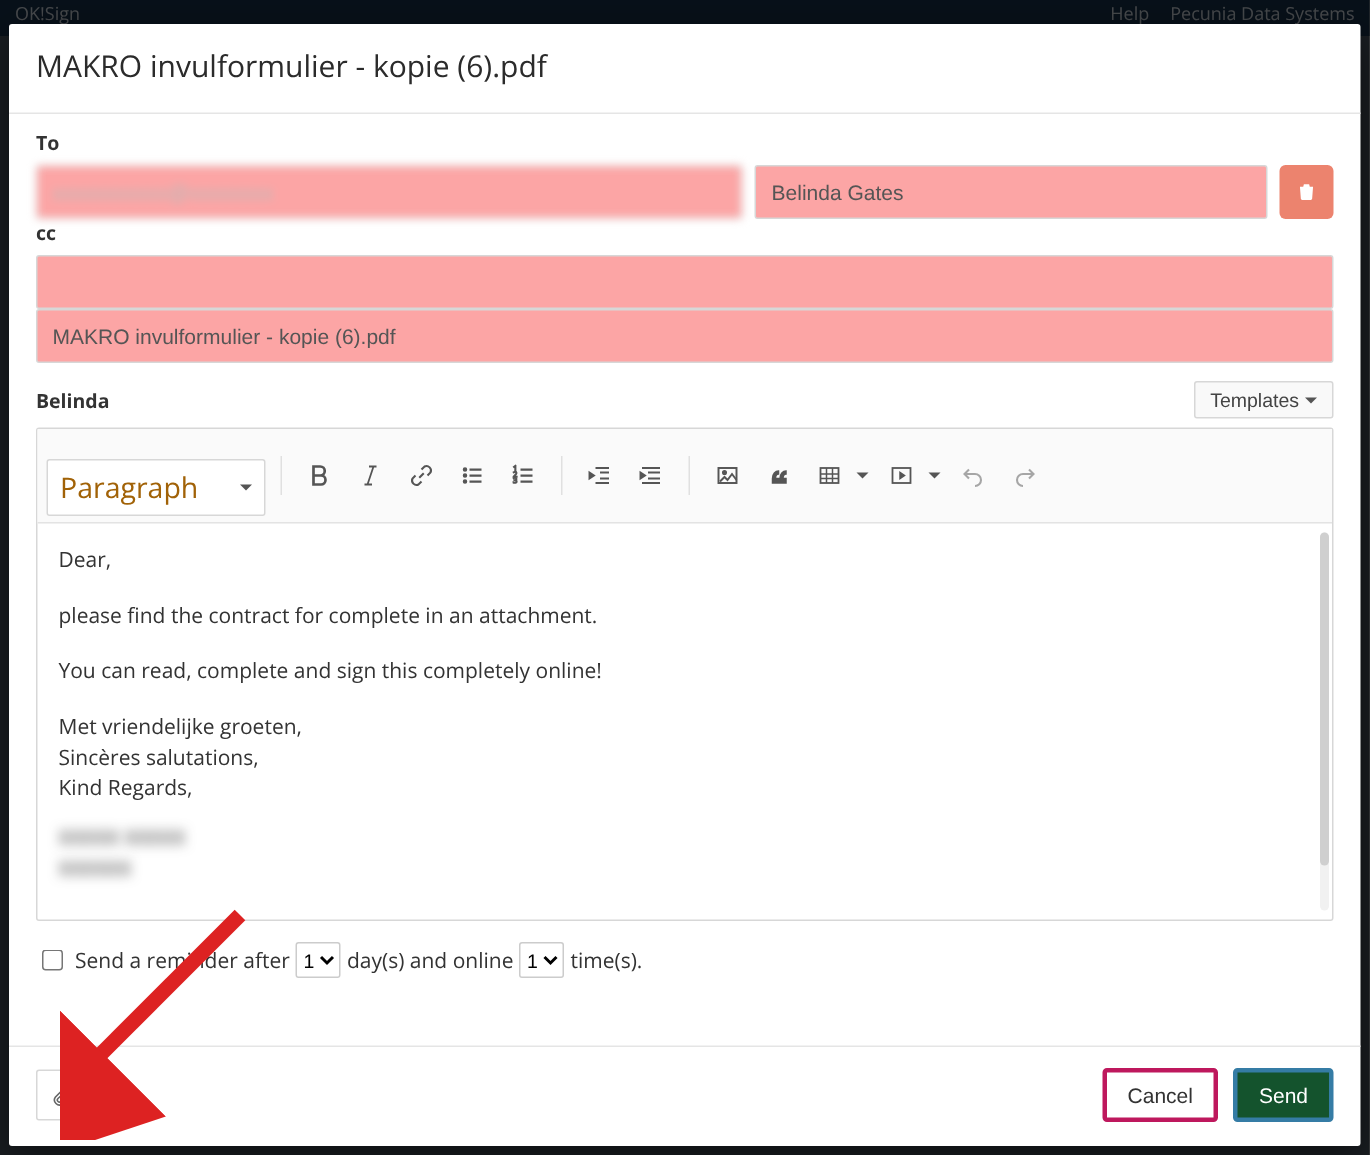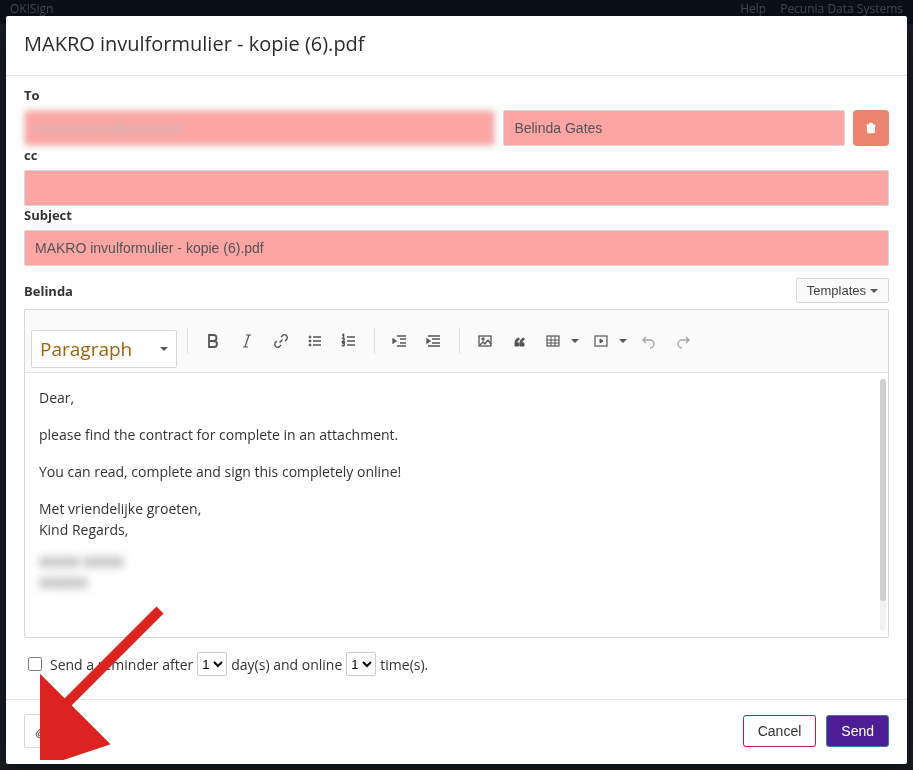--- a/index.html
+++ b/index.html
@@ -198,30 +198,30 @@
     width:36px; height:34px;
     border:1px solid #d7d7d7;
     border-radius:2px;
     background:#fff;
     display:inline-flex; align-items:center; justify-content:center;
     cursor:pointer;
   }
   .attach-btn svg { width:16px; height:16px; stroke:#666; fill:none; stroke-width:1.6;}
   .footer-right { display:flex; gap:10px; align-items:center;}
   .btn {
-    border:1px solid #be185d;
+    border:3px solid #be185d;
     background:#fff;
     border-radius:3px;
     padding:7px 14px;
     font-size:14px;
     color:#333;
     cursor:pointer;
   }
   .btn.primary {
-    background:#4c1d95;
+    background:#14532d;
     color:#fff;
     border-color:#357ca5;
   }
 
   
   .arrow-wrap {
     position:absolute;
     left:40px; top:600px;
     width:140px; height:160px;
     pointer-events:none;
@@ -255,21 +255,20 @@
       <button class="del-btn">
         <svg viewBox="0 0 16 16">
           <path d="M5.5 5.5v6m2.5-6v6m2.5-6v6M3 4h10l-.7 9.2a1 1 0 0 1-1 .8H4.7a1 1 0 0 1-1-.8L3 4zm3-2h4l.5 2h-5L6 2z"></path>
         </svg>
       </button>
     </div>
 
     <span class="form-label">cc</span>
     <input class="input" value="" style="">
 
-    <span class="form-label">Subject</span>
     <input class="input" value="MAKRO invulformulier - kopie (6).pdf" style="">
 
     <div class="msg-row">
       <span class="form-label" style="margin:0;">Belinda</span>
       <button class="tmpl-btn">
         <span>Templates</span>
         <span class="caret-down"></span>
       </button>
     </div>
 
@@ -369,20 +368,21 @@
             </svg>
         </span>
       </div>
 
       <div class="editor-body">
         <div class="editor-scroll"></div>
         <p>Dear,</p>
         <p>please find the contract for complete in an attachment.</p>
         <p>You can read, complete and sign this completely online!</p>
         <p class="tight">Met vriendelijke groeten,</p>
+        <p class="tight">Sincères salutations,</p>
         <p class="tight" style="margin-bottom:14px;">Kind Regards,</p>
         <p class="tight blur-block">XXXXX XXXXX</p>
         <p class="tight blur-block">XXXXXX</p>
       </div>
     </div>
 
     <div class="reminder-row">
       <input type="checkbox" style="">
       <span>Send a reminder after</span>
       <select>

